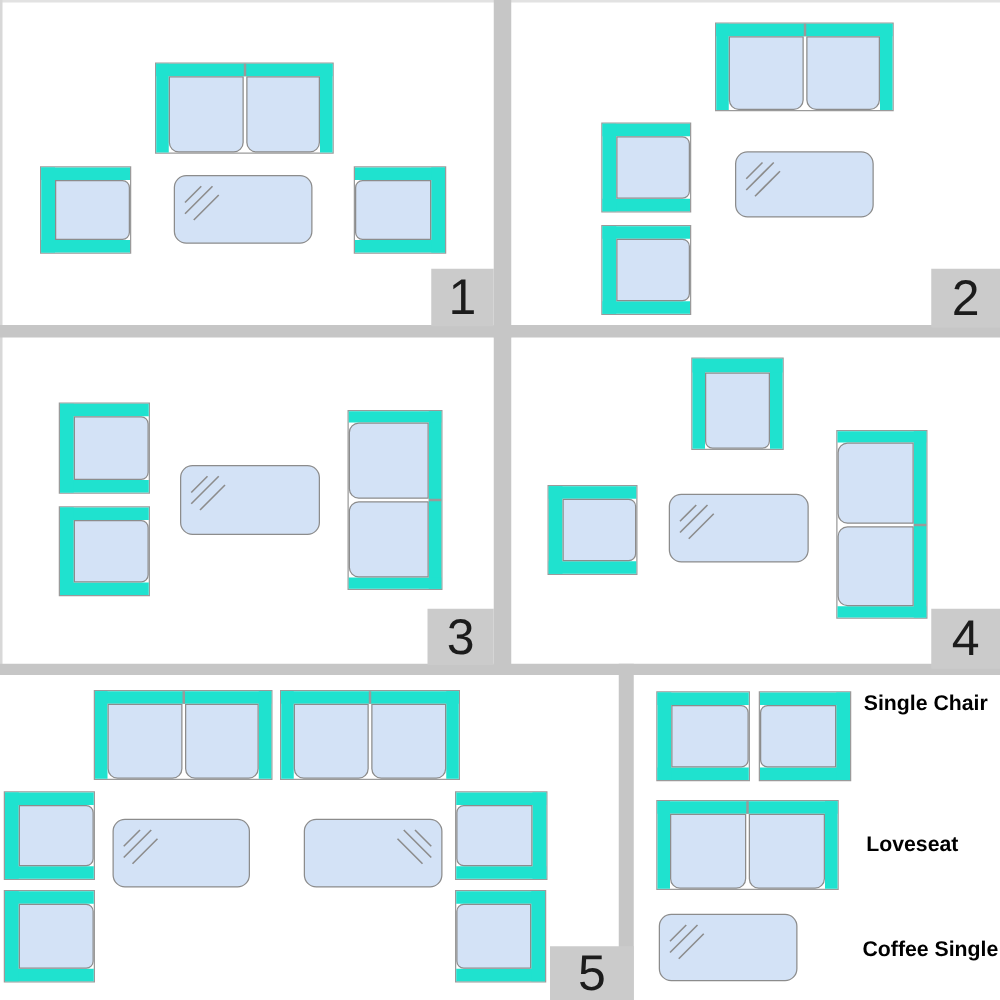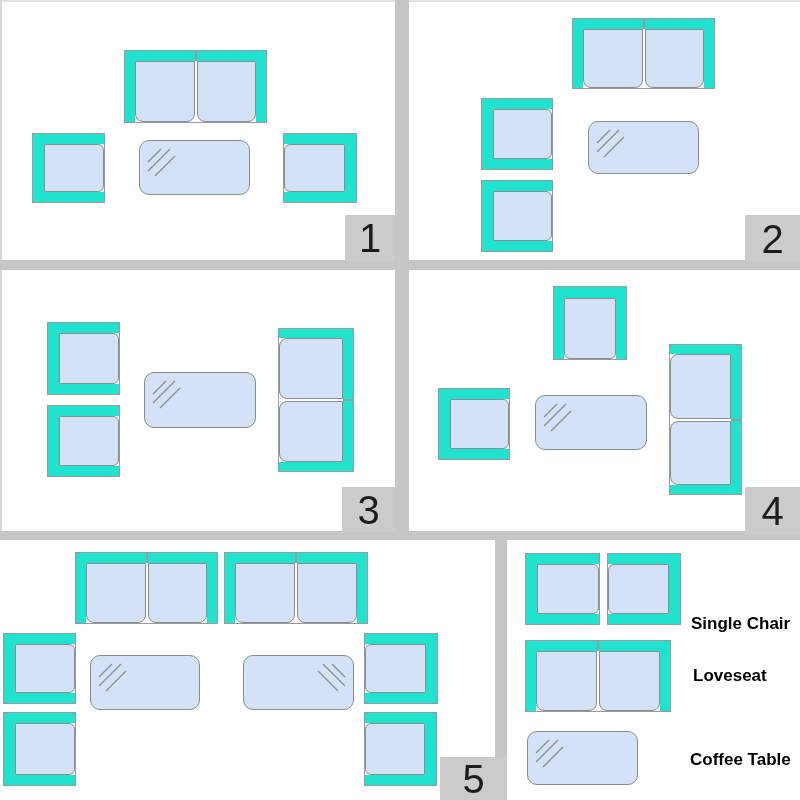--- a/index.html
+++ b/index.html
@@ -275,17 +275,17 @@
   <div class="num-box" id="numbox-2" style="left: 342px; top: 487px; width: 53px; height: 45px;">
     <span>3</span>
   </div>
   <div class="num-box" id="numbox-3" style="left: 745px; top: 487px; width: 55px; height: 48px;">
     <span>4</span>
   </div>
   <div class="num-box" id="numbox-4" style="left: 440px; top: 757px; width: 67px; height: 43px;">
     <span>5</span>
   </div>
 
-  <div class="legend-label" id="legend-label-0" style="left: 691px; top: 624px;">Single Chair</div>
+  <div class="legend-label" id="legend-label-0" style="left: 691px; top: 563px;">Single Chair</div>
   <div class="legend-label" id="legend-label-1" style="left: 693px; top: 676px;">Loveseat</div>
-  <div class="legend-label" id="legend-label-2" style="left: 690px; top: 760px;">Coffee Table</div>
+  <div class="legend-label" id="legend-label-2" style="left: 690px; top: 760px;">Coffee Single</div>
 
 </div>
 
 </body></html>

